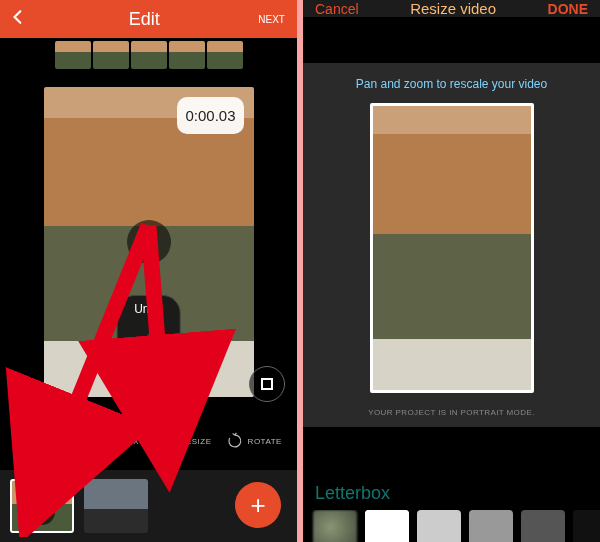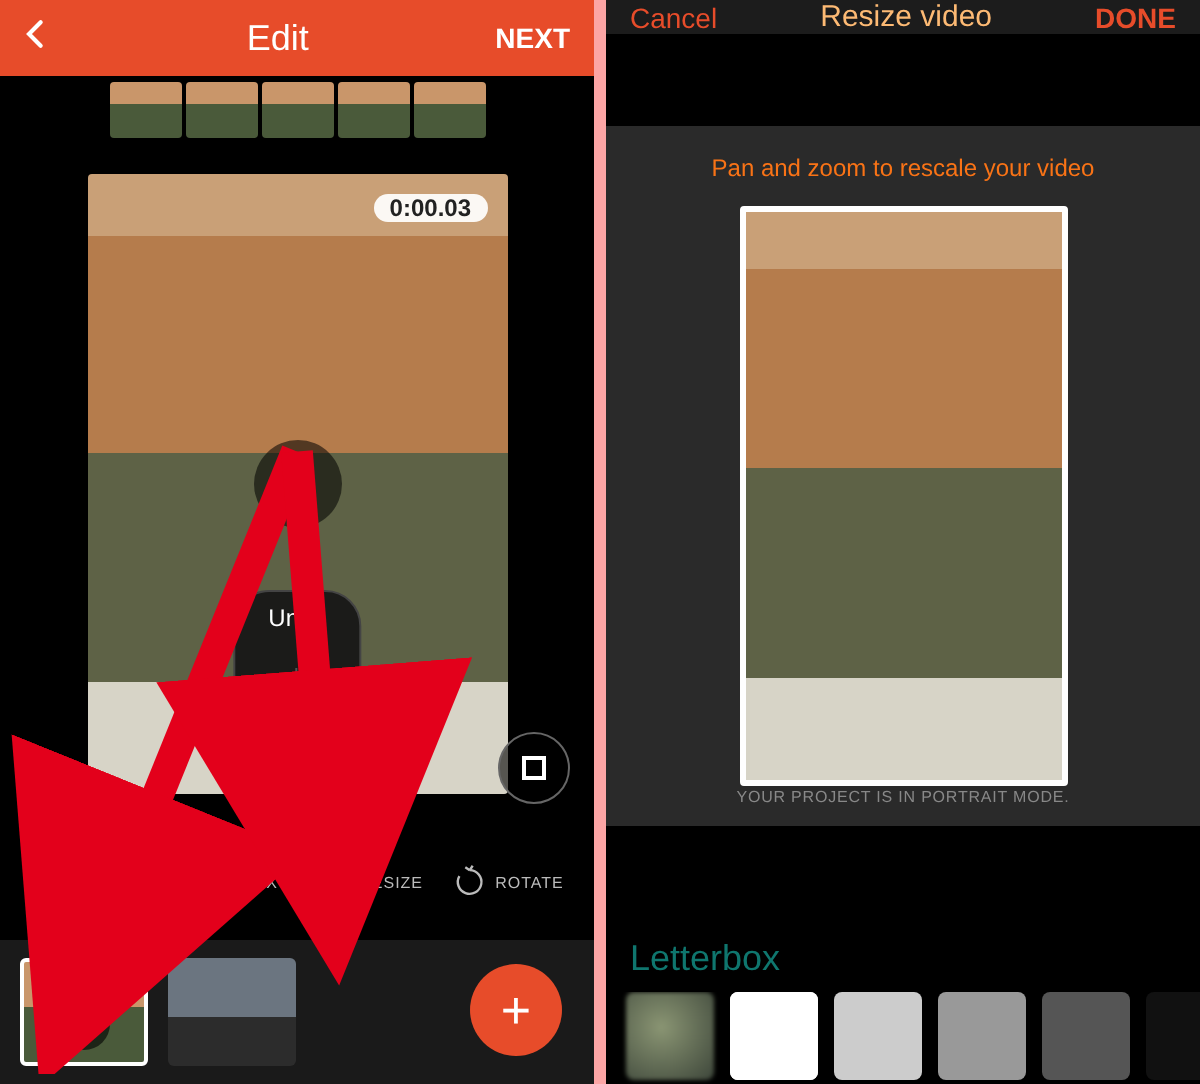--- a/index.html
+++ b/index.html
@@ -5,28 +5,28 @@
   * { box-sizing: border-box; margin: 0; padding: 0; }
   body { font-family: -apple-system, Helvetica, Arial, sans-serif; background: #fff; }
   .container { display: flex; width: 600px; height: 542px; }
   .pane { flex: 1; background: #000; display: flex; flex-direction: column; position: relative; overflow: hidden; }
   .pane + .pane { border-left: 6px solid #fca5a5; gap: 46px; }
 
   
   .header-left { height: 38px; background: #e74c2a; display: flex; align-items: center; justify-content: space-between; padding: 0 12px; color: #fff; font-weight: 500; }
   .header-left .back { width: 18px; }
   .header-left .title { font-size: 18px; }
-  .header-left .next { font-weight: 700; font-size: 14px; }
+  .header-left .next { font-weight: 400; font-size: 10px; }
 
   .timeline-strip { height: 34px; display: flex; align-items: center; justify-content: center; gap: 2px; padding: 2px 0; background: #000; }
   .timeline-strip .clip { width: 36px; height: 28px; background: linear-gradient(#c9966a 0 40%, #4a5a3a 40% 100%); border-radius: 2px; }
 
   .preview-area { flex: 1; display: flex; align-items: center; justify-content: center; position: relative; }
   .preview-frame { width: 210px; height: 310px; background: linear-gradient(#c9a077 0 10%, #b57c4c 10% 45%, #5e6246 45% 82%, #d7d4c7 82% 100%); border-radius: 2px; position: relative; }
-  .timecode { position: absolute; top: 10px; right: 10px; background: rgba(255,255,255,0.92); color: #222; font-size: 12px; font-weight: 700; padding: 0 8px; border-radius: 10px; }
+  .timecode { position: absolute; top: 10px; right: 10px; background: rgba(255,255,255,0.92); color: #222; font-size: 15px; font-weight: 400; padding: 10px 8px; border-radius: 10px; }
   .play-btn { position: absolute; top: 50%; left: 50%; width: 44px; height: 44px; margin: -22px 0 0 -22px; background: rgba(0,0,0,0.55); border-radius: 50%; display: flex; align-items: center; justify-content: center; }
   .play-triangle { width: 0; height: 0; border-left: 13px solid #fff; border-top: 8px solid transparent; border-bottom: 8px solid transparent; margin-left: 3px; }
 
   .undo-delete { position: absolute; bottom: 8px; left: 50%; transform: translateX(-50%); background: rgba(20,20,20,0.9); border: 1px solid #444; border-radius: 18px; display: flex; align-items: center; padding: 6px 14px; gap: 18px; color: #fff; font-size: 12px; flex-direction: column; }
   .pill-divider { width: 1px; height: 16px; background: #555; }
 
   .fullscreen-btn { position: absolute; right: 12px; bottom: 10px; width: 36px; height: 36px; border: 1px solid #666; border-radius: 50%; display: flex; align-items: center; justify-content: center; background: rgba(0,0,0,0.6); }
   .fs-icon { width: 12px; height: 12px; border: 2px solid #fff; position: relative; }
 
   .tool-row { height: 58px; display: flex; align-items: center; justify-content: space-around; background: #000; padding: 0 8px; }
@@ -42,25 +42,25 @@
 
   
   .arrows { position: absolute; inset: 0; pointer-events: none; }
 
   
   .header-right { height: 38px; background: #1c1c1c; display: flex; align-items: center; justify-content: space-between; padding: 0 12px; font-size: 14px; }
   .header-right .cancel { color: #e74c2a; }
   .header-right .rtitle { color: #fdba74; font-size: 15px; }
   .header-right .done { color: #e74c2a; font-weight: 700; }
 
-  .hint { color: #f97316; font-size: 12px; text-align: center; padding: 14px 0 10px; }
+  .hint { color: #7dd3fc; font-size: 12px; text-align: center; padding: 14px 0 10px; }
 
   .resize-area { flex: 1; display: flex; flex-direction: column; align-items: center; background: #2a2a2a; margin: 0; padding-bottom: 8px;}
   .resize-frame { width: 164px; height: 290px; border: 3px solid #fff; background: linear-gradient(#c9a077 0 10%, #b57c4c 10% 45%, #5e6246 45% 82%, #d7d4c7 82% 100%); border-radius: 2px; margin-top: 2px;}
-  .note { color: #888; font-size: 8px; letter-spacing: 0.4px; text-align: center; line-height: 1.5; margin-top: 0; }
+  .note { color: #888; font-size: 8px; letter-spacing: 0.4px; text-align: center; line-height: 1.5; margin-top: 14px; }
 
   .letterbox-section { background: #000; }
   .lb-label { color: #0f766e; font-size: 18px; padding: 10px 12px 6px; }
   .swatch-row { display: flex; gap: 8px; padding: 0 10px 14px; overflow: hidden; }
   .swatch { width: 44px; height: 44px; border-radius: 4px; flex: 0 0 44px; }
   .swatch.blur { background: radial-gradient(circle at 40% 40%, #8a9573, #3d463a); filter: blur(1px); }
   .swatch.sel { outline: 2px solid #fff; outline-offset: -2px; }
 </style>
 </head>
 <body>

